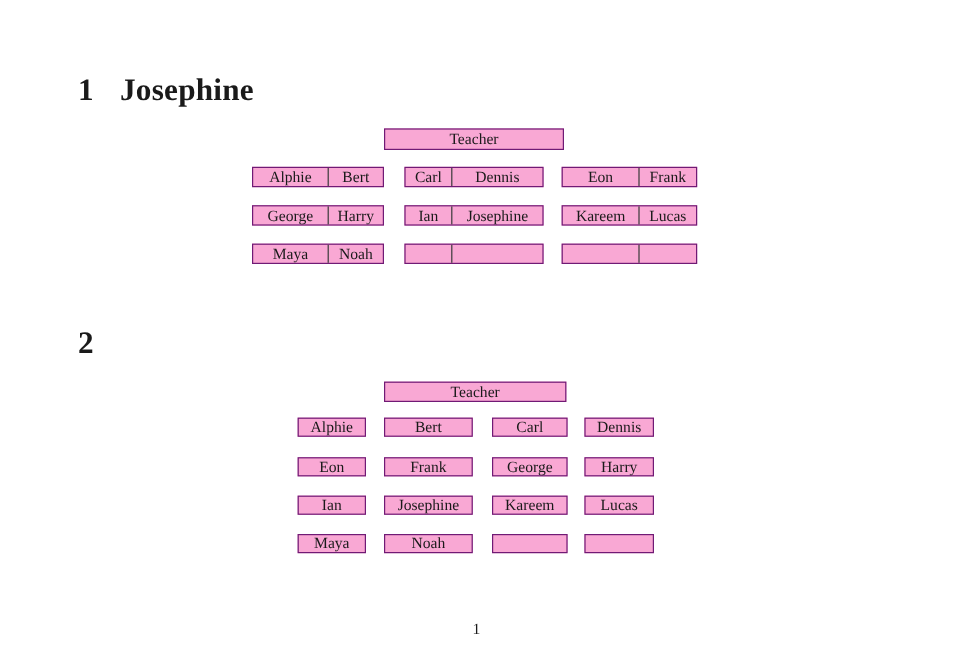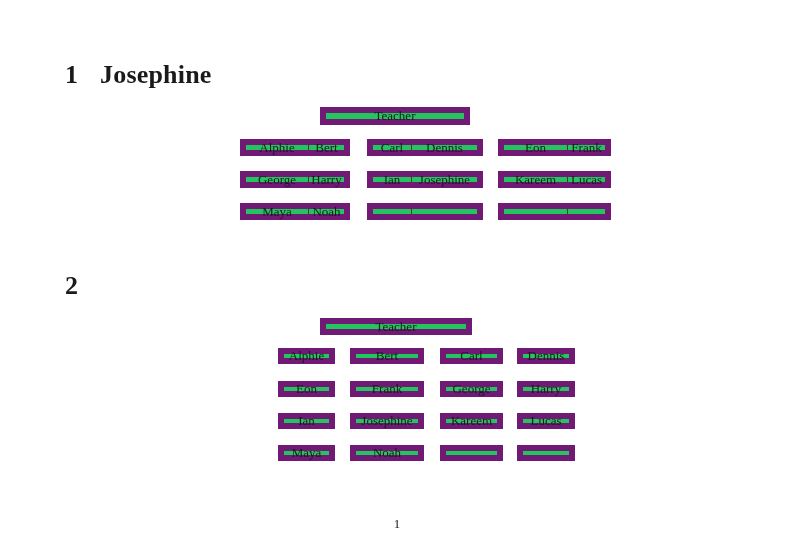--- a/index.html
+++ b/index.html
@@ -9,28 +9,28 @@
   }
   .heading {
     position:absolute; left:65px; display:flex; align-items:baseline;
     font-weight:700; font-size:26px; line-height:1.05; letter-spacing:0.2px;
   }
   .h-classical { top:61px; }
   .h-distributed { top:272px; }
   .heading .num { width:35px; flex:none; }
 
   .teacher, .desk {
-    position:absolute; border:6px solid #701a75; box-sizing:border-box;
-    background:#22c55e; display:flex;
+    position:absolute; border:1px solid #701a75; box-sizing:border-box;
+    background:#f9a8d4; display:flex;
   }
   .teacher { justify-content:center; align-items:center; font-size:13px; }
   .t-classical   { left:320px; top:107px; width:150px; height:18px; }
   .t-distributed { left:320px; top:318px; width:152px; height:17px; }
 
-  .desk { height:17px; align-items:stretch;margin-left:30px; }
+  .desk { height:17px; align-items:stretch; }
   .cell {
     display:flex; align-items:center; justify-content:center;
     font-size:13px; flex:1; min-width:0; white-space:nowrap;
   }
   .cell.a { flex:none; }
   .cell.sep { border-right:1px solid #3a3a3a; }
 
   
   .k1 { left:210px; width:110px; }  .k1 .a { width:62px; }
   .k2 { left:337px; width:116px; }  .k2 .a { width:38px; }

